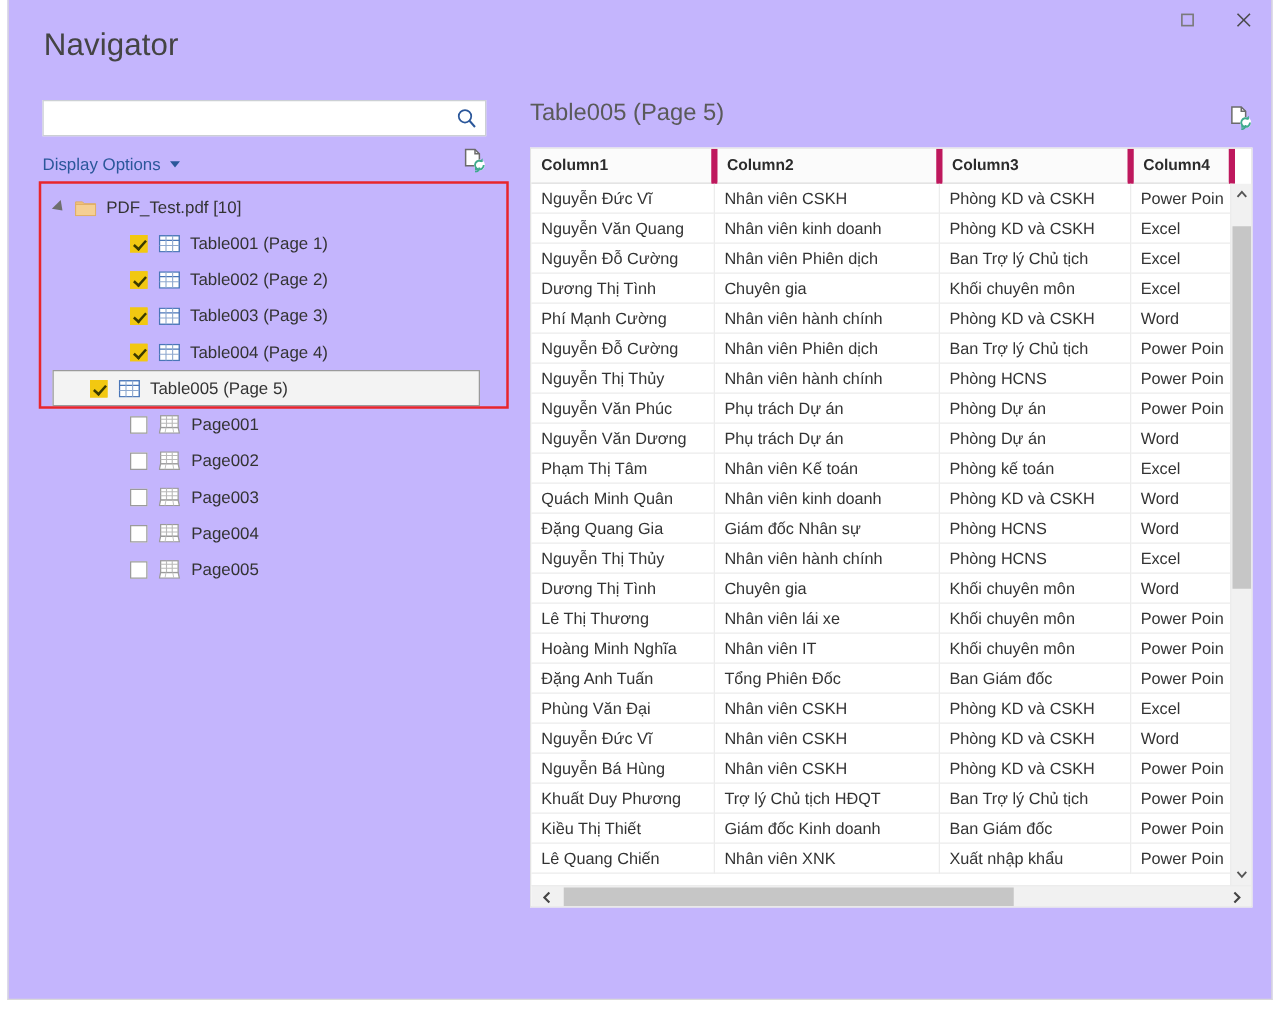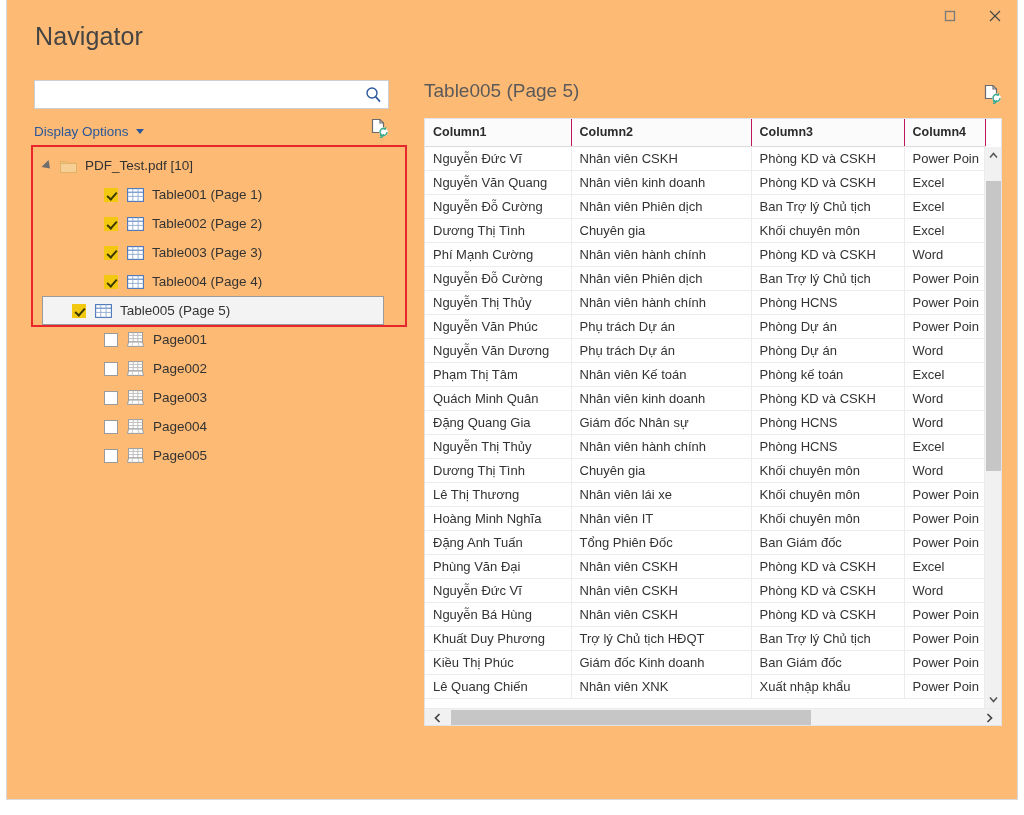--- a/index.html
+++ b/index.html
@@ -9,21 +9,21 @@
     height: 815px;
     background: #ffffff;
     font-family: "Liberation Sans", sans-serif;
     overflow: hidden;
   }
 
   #dialog {
     position: absolute;
     left: 6px; top: 0px;
     width: 1012px; height: 800px;
-    background: #fdba74;
+    background: #c4b5fd;
     border: 1px solid #d9d9d9;
     border-top: none;
   }
 
   
   #win-controls {
     position: absolute;
     right: 0px; top: 0px;
     height: 32px;
     display: flex;
@@ -209,21 +209,21 @@
     font-size: 13px;
   }
   table.preview th {
     text-align: left;
     font-weight: bold;
     font-size: 12.5px;
     color: #2b2b2b;
     background: #fbfbfb;
     height: 27px;
     padding: 0 8px;
-    border-right: 1px solid #be185d;
+    border-right: 5px solid #be185d;
     border-bottom: 1px solid #dcdcdc;
     white-space: nowrap;
     overflow: hidden;
   }
   table.preview td {
     height: 24px;
     padding: 0 8px;
     color: #333333;
     border-right: 1px solid #ececec;
     border-bottom: 1px solid #ececec;
@@ -679,21 +679,21 @@
               <td>Phòng KD và CSKH</td>
               <td>Power Poin</td>
             </tr>
             <tr>
               <td>Khuất Duy Phương</td>
               <td>Trợ lý Chủ tịch HĐQT</td>
               <td>Ban Trợ lý Chủ tịch</td>
               <td>Power Poin</td>
             </tr>
             <tr>
-              <td>Kiều Thị Phúc</td>
+              <td>Kiều Thị Thiết</td>
               <td>Giám đốc Kinh doanh</td>
               <td>Ban Giám đốc</td>
               <td>Power Poin</td>
             </tr>
             <tr>
               <td>Lê Quang Chiến</td>
               <td>Nhân viên XNK</td>
               <td>Xuất nhập khẩu</td>
               <td>Power Poin</td>
             </tr>

